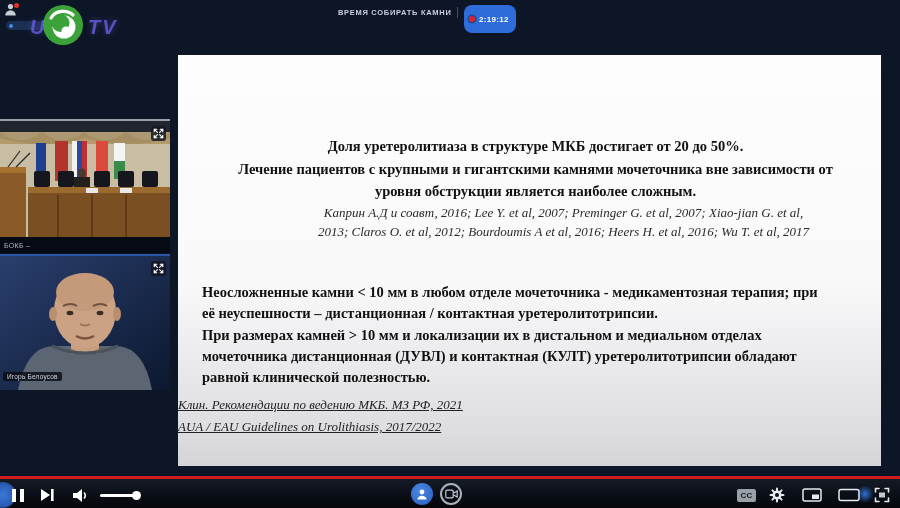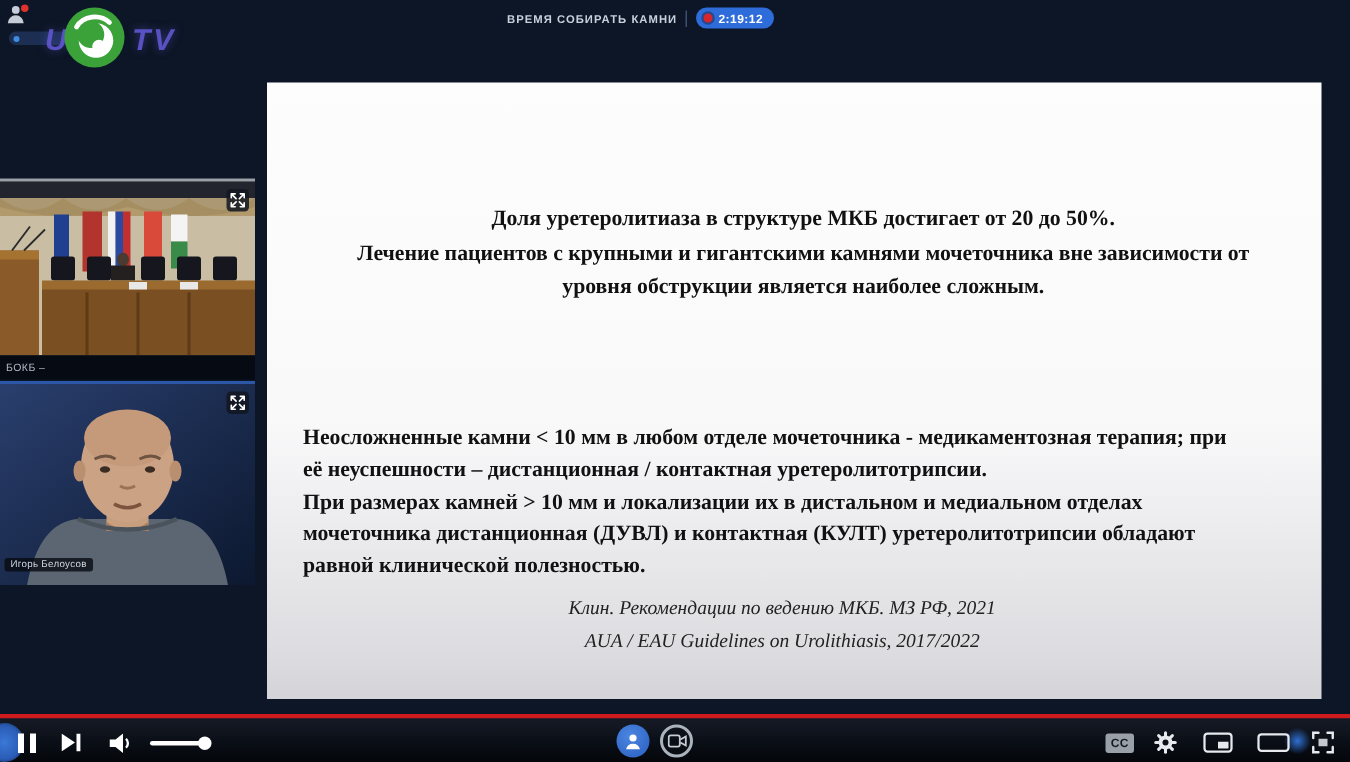--- a/index.html
+++ b/index.html
@@ -12,21 +12,21 @@
   .red-badge{position:absolute;left:14px;top:3px;width:5px;height:5px;border-radius:50%;background:#e0312b;}
   .side-pill{position:absolute;left:6px;top:21px;width:56px;height:9px;border-radius:5px;
     background:rgba(32,52,92,.85);display:flex;align-items:center;padding-left:3px;box-sizing:border-box;}
   .side-pill .dot{width:4px;height:4px;border-radius:50%;background:#3e8de0;}
   .wordmark{position:absolute;left:30px;top:16px;font-size:20px;font-weight:900;font-style:italic;
     letter-spacing:2px;color:rgba(96,86,208,.9);text-shadow:0 0 6px rgba(96,86,208,.5);z-index:1;}
   .logo{position:absolute;left:42px;top:4px;z-index:2;}
   .show-title{position:absolute;left:338px;top:8px;font-size:7.5px;font-weight:600;
     letter-spacing:.7px;color:#c7d0dc;}
   .top-sep{position:absolute;left:457px;top:7px;width:1px;height:11px;background:#3d4f70;}
-  .timer-pill{position:absolute;left:464px;top:5px;height:14px;min-width:44px;border-radius:8px;
+  .timer-pill{position:absolute;left:464px;top:5px;height:28px;min-width:44px;border-radius:8px;
     background:#2e6cd9;display:flex;align-items:center;gap:4px;padding:0 7px 0 5px;box-sizing:border-box;}
   .timer-pill .rec{width:6px;height:6px;border-radius:50%;background:#d8262d;box-shadow:0 0 0 1.5px rgba(20,30,60,.45);}
   .timer-pill .t{font-size:8px;font-weight:700;color:#fff;letter-spacing:.3px;}
 
   
   .tile{position:absolute;left:0;width:170px;background:#0a0f1a;}
   .tile1{top:119px;height:134px;border-top:2px solid #9aa0a8;box-sizing:border-box;}
   .tile1 .vid{position:absolute;left:0;top:0;width:170px;height:116px;overflow:hidden;}
   .tile1 .labelbar{position:absolute;left:0;bottom:0;width:100%;height:16px;background:#060a12;
     display:flex;align-items:center;}
@@ -43,22 +43,22 @@
     background:linear-gradient(180deg,#fdfdfd 0%,#f9f9fa 55%,#dddde1 92%,#d3d3d8 100%);
     font-family:"Liberation Serif",serif;color:#111;}
   .slide-title{position:absolute;top:22px;left:0;width:100%;text-align:center;
     font-size:17px;font-weight:700;letter-spacing:.3px;}
   .slide-para1{position:absolute;top:80px;left:42px;right:30px;text-align:center;
     font-size:14.5px;font-weight:700;line-height:22.5px;}
   .slide-cit1{position:absolute;top:148px;left:80px;right:12px;text-align:center;
     font-size:13px;font-style:italic;color:#2a2a2a;line-height:19px;}
   .slide-para2{position:absolute;top:227px;left:24px;right:24px;
     font-size:14.5px;font-weight:700;line-height:21.3px;}
-  .slide-cit2{position:absolute;top:339px;left:0;right:16px;text-align:center;
-    font-size:13px;font-style:italic;color:#222;line-height:22px;}
+  .slide-cit2{position:absolute;top:339px;left:0;right:16px;text-align:left;
+    font-size:13px;font-style:italic;color:#222;line-height:22px;text-decoration:underline;}
 
   
   .tooltip{position:absolute;left:8px;top:450px;background:rgba(24,25,28,.92);color:#eee;
     font-size:11px;font-weight:700;padding:4px 9px;border-radius:3px;margin-top:36px;}
   .progress{position:absolute;left:0;top:476px;width:900px;height:3px;background:#cf1a1e;}
   .ctrlbar{position:absolute;left:0;top:479px;width:900px;height:29px;
     background:linear-gradient(180deg,#151b26 0%,#0a0e16 55%,#04060a 100%);}
   .blue-corner{position:absolute;left:-10px;top:3px;width:26px;height:26px;border-radius:50%;
     background:radial-gradient(circle,#3a78d8 0%,#2a5cb5 60%,rgba(20,40,90,0) 100%);}
   .btn{position:absolute;display:flex;align-items:center;justify-content:center;}
@@ -204,20 +204,22 @@
         <path d="M6.6,6.6 L9.8,9.8 M9.8,9.8 h-2.6 M9.8,9.8 v-2.6"></path>
       </svg>
     </div>
     <div class="speaker-label">Игорь Белоусов</div>
   </div>
 
   <div class="slide">
     <div class="slide-para1 preline">Доля уретеролитиаза в структуре МКБ достигает от 20 до 50%.
 Лечение пациентов с крупными и гигантскими камнями мочеточника вне зависимости от
 уровня обструкции является наиболее сложным.</div>
+    <div class="slide-cit1 preline">Каприн А.Д  и соавт, 2016; Lee Y. et al, 2007; Preminger G. et al, 2007; Xiao-jian G. et al,
+2013; Claros O. et al, 2012; Bourdoumis A et al, 2016; Heers H. et al, 2016; Wu T. et al, 2017</div>
     <div class="slide-para2 preline">Неосложненные камни &lt; 10 мм в любом отделе мочеточника - медикаментозная терапия; при
 её неуспешности – дистанционная / контактная уретеролитотрипсии.
 При размерах камней &gt; 10 мм и локализации их в дистальном и медиальном отделах
 мочеточника дистанционная (ДУВЛ) и контактная (КУЛТ) уретеролитотрипсии обладают
 равной клинической полезностью.</div>
     <div class="slide-cit2 preline">Клин. Рекомендации по ведению МКБ. МЗ РФ, 2021
 AUA / EAU Guidelines on Urolithiasis, 2017/2022</div>
   </div>
 
   <div class="tooltip">Pause (k)</div>

